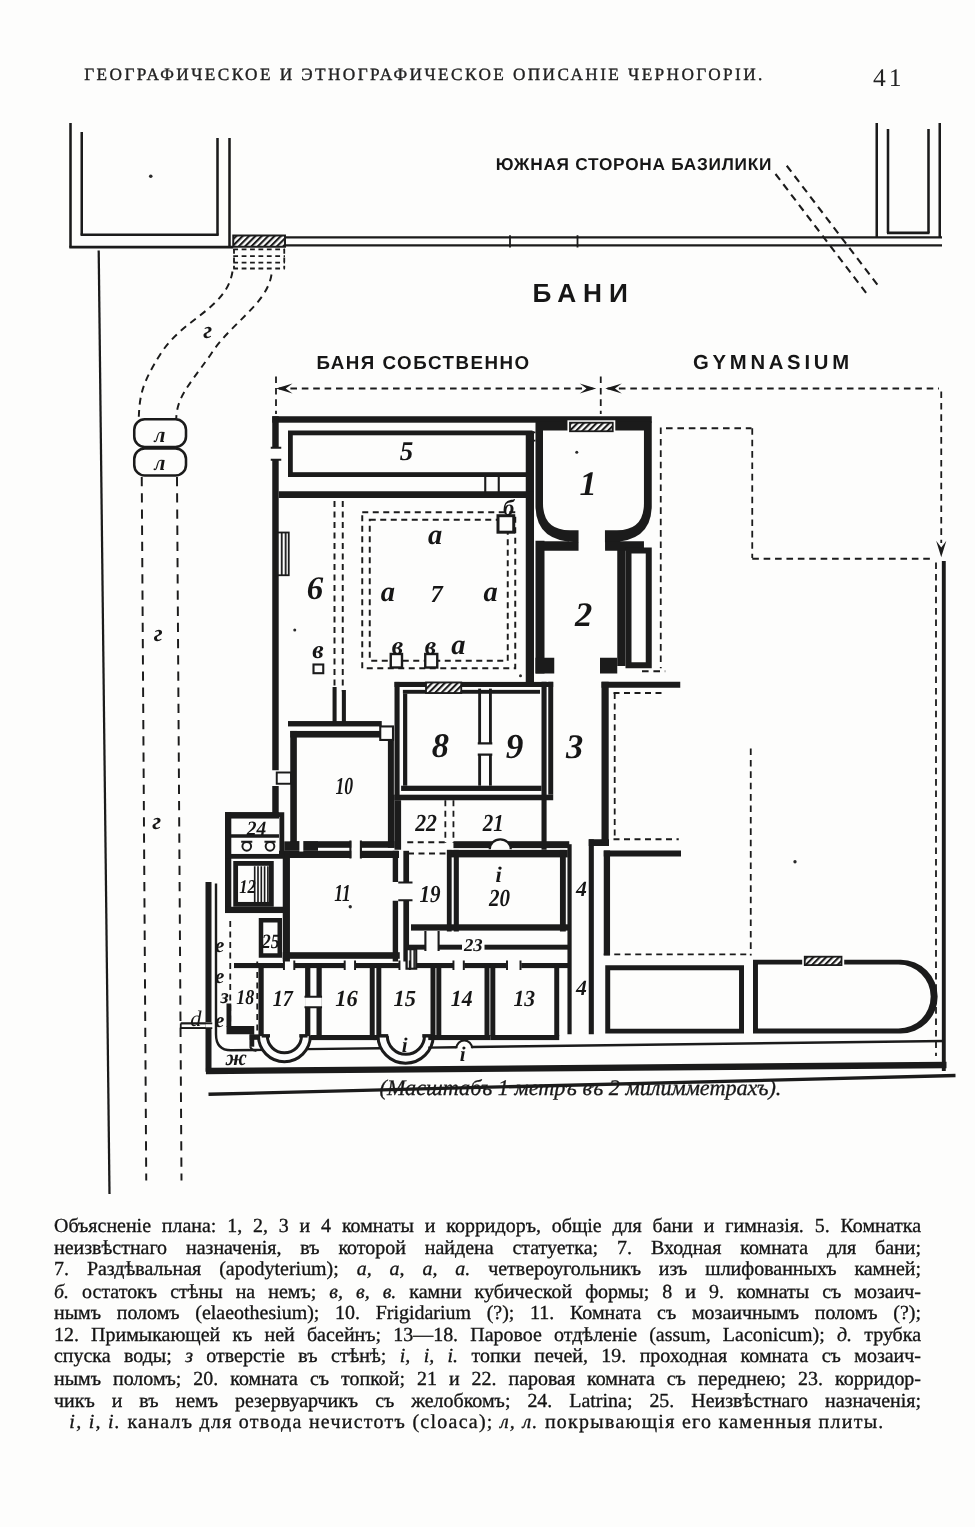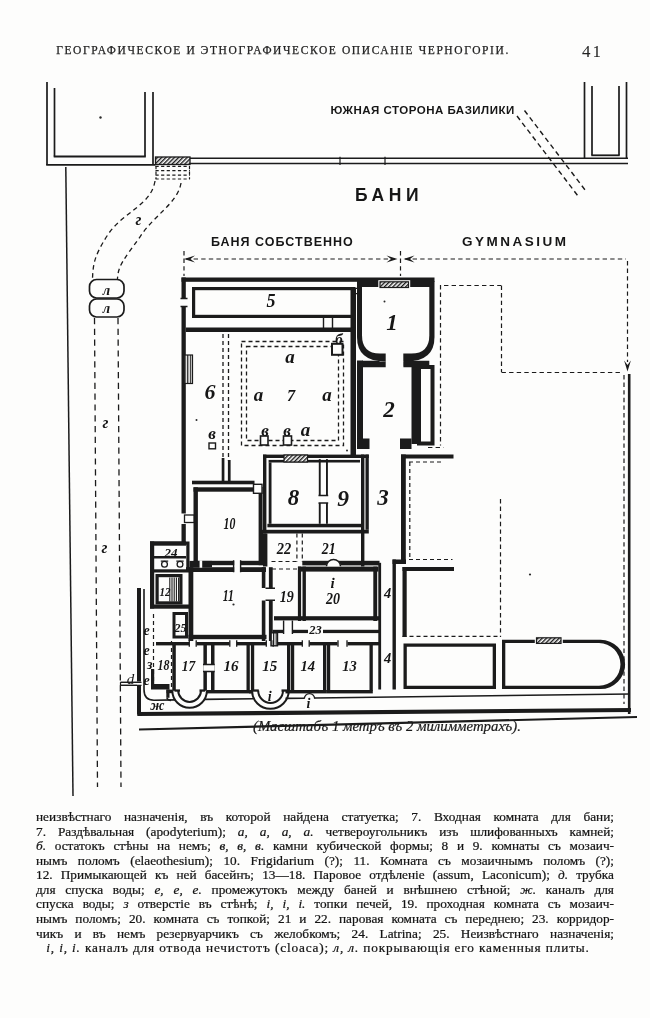--- a/index.html
+++ b/index.html
@@ -24,26 +24,26 @@
 </head>
 <body>
 <div id="hdr">ГЕОГРАФИЧЕСКОЕ И ЭТНОГРАФИЧЕСКОЕ ОПИСАНІЕ ЧЕРНОГОРІИ.</div>
 <div id="pg">41</div>
 <div id="yuzh" class="lbl">ЮЖНАЯ СТОРОНА БАЗИЛИКИ</div>
 <div id="bani" class="lbl">БАНИ</div>
 <div id="banya" class="lbl">БАНЯ СОБСТВЕННО</div>
 <div id="gymn" class="lbl">GYMNASIUM</div>
 <div id="cap">(Масштабъ 1 метръ въ 2 милимметрахъ).</div>
 <div id="expl">
+<div class="ln">Объясненіе плана: 1, 2, 3 и 4 комнаты и корридоръ, общіе для бани и гимназія. 5. Комнатка</div>
 <div class="ln">неизвѣстнаго назначенія, въ которой найдена статуетка; 7. Входная комната для бани;</div>
 <div class="ln">7. Раздѣвальная (apodyterium); <i>а, а, а, а.</i> четвероугольникъ изъ шлифованныхъ камней;</div>
 <div class="ln"><i>б.</i> остатокъ стѣны на немъ; <i>в, в, в.</i> камни кубической формы; 8 и 9. комнаты съ мозаич-</div>
 <div class="ln">нымъ поломъ (elaeothesium); 10. Frigidarium (?); 11. Комната съ мозаичнымъ поломъ (?);</div>
 <div class="ln">12. Примыкающей къ ней басейнъ; 13—18. Паровое отдѣленіе (assum, Laconicum); <i>д.</i> трубка</div>
-<div class="ln">для спуска воды; <i>е, е, е.</i> промежутокъ между баней и внѣшнею стѣной; <i>ж.</i> каналъ для</div>
 <div class="ln">спуска воды; <i>з</i> отверстіе въ стѣнѣ; <i>і, і, і.</i> топки печей, 19. проходная комната съ мозаич-</div>
 <div class="ln">нымъ поломъ; 20. комната съ топкой; 21 и 22. паровая комната съ переднею; 23. корридор-</div>
 <div class="ln">чикъ и въ немъ резервуарчикъ съ желобкомъ; 24. Latrina; 25. Неизвѣстнаго назначенія;</div>
 <div class="ln last"><i>і, і, і.</i> каналъ для отвода нечистотъ (cloaca); <i>л, л.</i> покрывающія его каменныя плиты.</div>
 </div>
 <svg width="650" height="1018" viewBox="0 0 650 1018">
 <defs>
 <pattern id="h45" width="3" height="3" patternUnits="userSpaceOnUse" patternTransform="rotate(45)">
  <rect width="3" height="3" fill="#fdfdfc"></rect>
         <rect width="1.4" height="3" fill="#1b1b1b"></rect>

